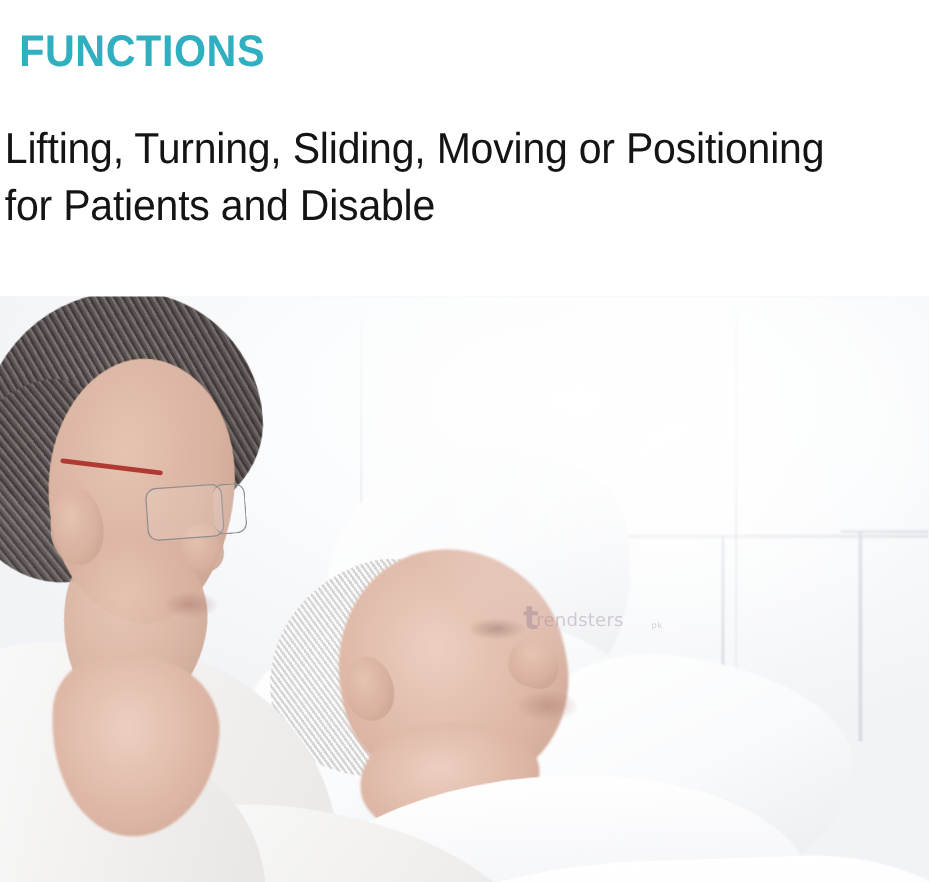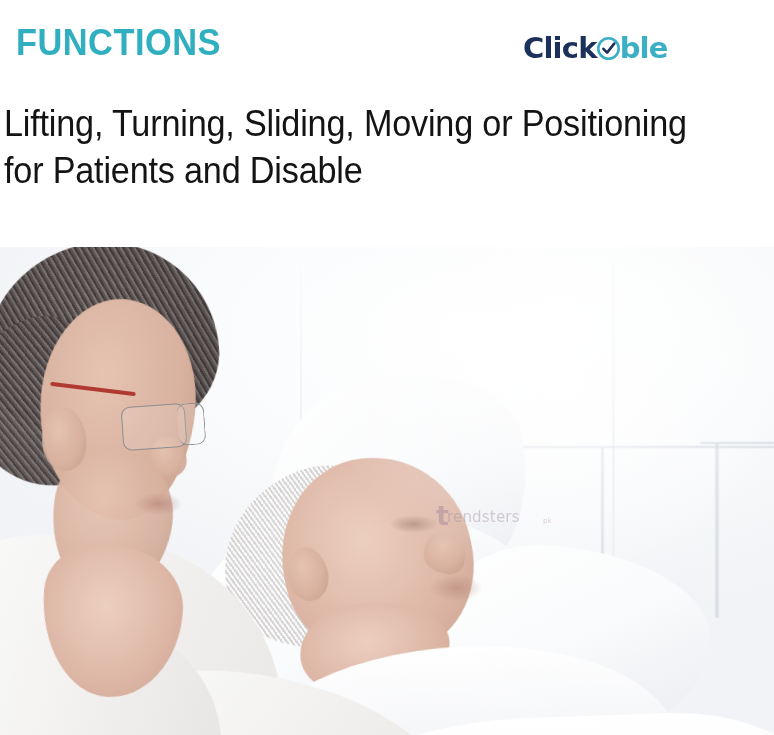--- a/index.html
+++ b/index.html
@@ -232,30 +232,20 @@
 </style>
 </head>
 <body>
 
 <div id="page">
 
   <div class="header-row">
 
     <div class="functions-title">FUNCTIONS</div>
 
-    <div class="logo">
-      <span class="logo-click">Click</span>
-      <span class="logo-check">
-        <svg viewBox="0 0 25 25" xmlns="http://www.w3.org/2000/svg">
-          <circle cx="12.5" cy="12.5" r="10.2" fill="none" stroke="#3BAFC4" stroke-width="2.6"></circle>
-          <path d="M7.4 12.8 L11.1 16.6 L18.2 7.6" fill="none" stroke="#1C3159" stroke-width="2.6" stroke-linecap="round" stroke-linejoin="round"></path>
-        </svg>
-      </span>
-      <span class="logo-able">ble</span>
-    </div>
   </div>
 
   <div class="subtitle">
     <span class="ln">Lifting, Turning, Sliding, Moving or Positioning</span>
     <span class="ln">for Patients and Disable</span>
   </div>
 
   <div class="photo">
 
     <div class="room"></div>

